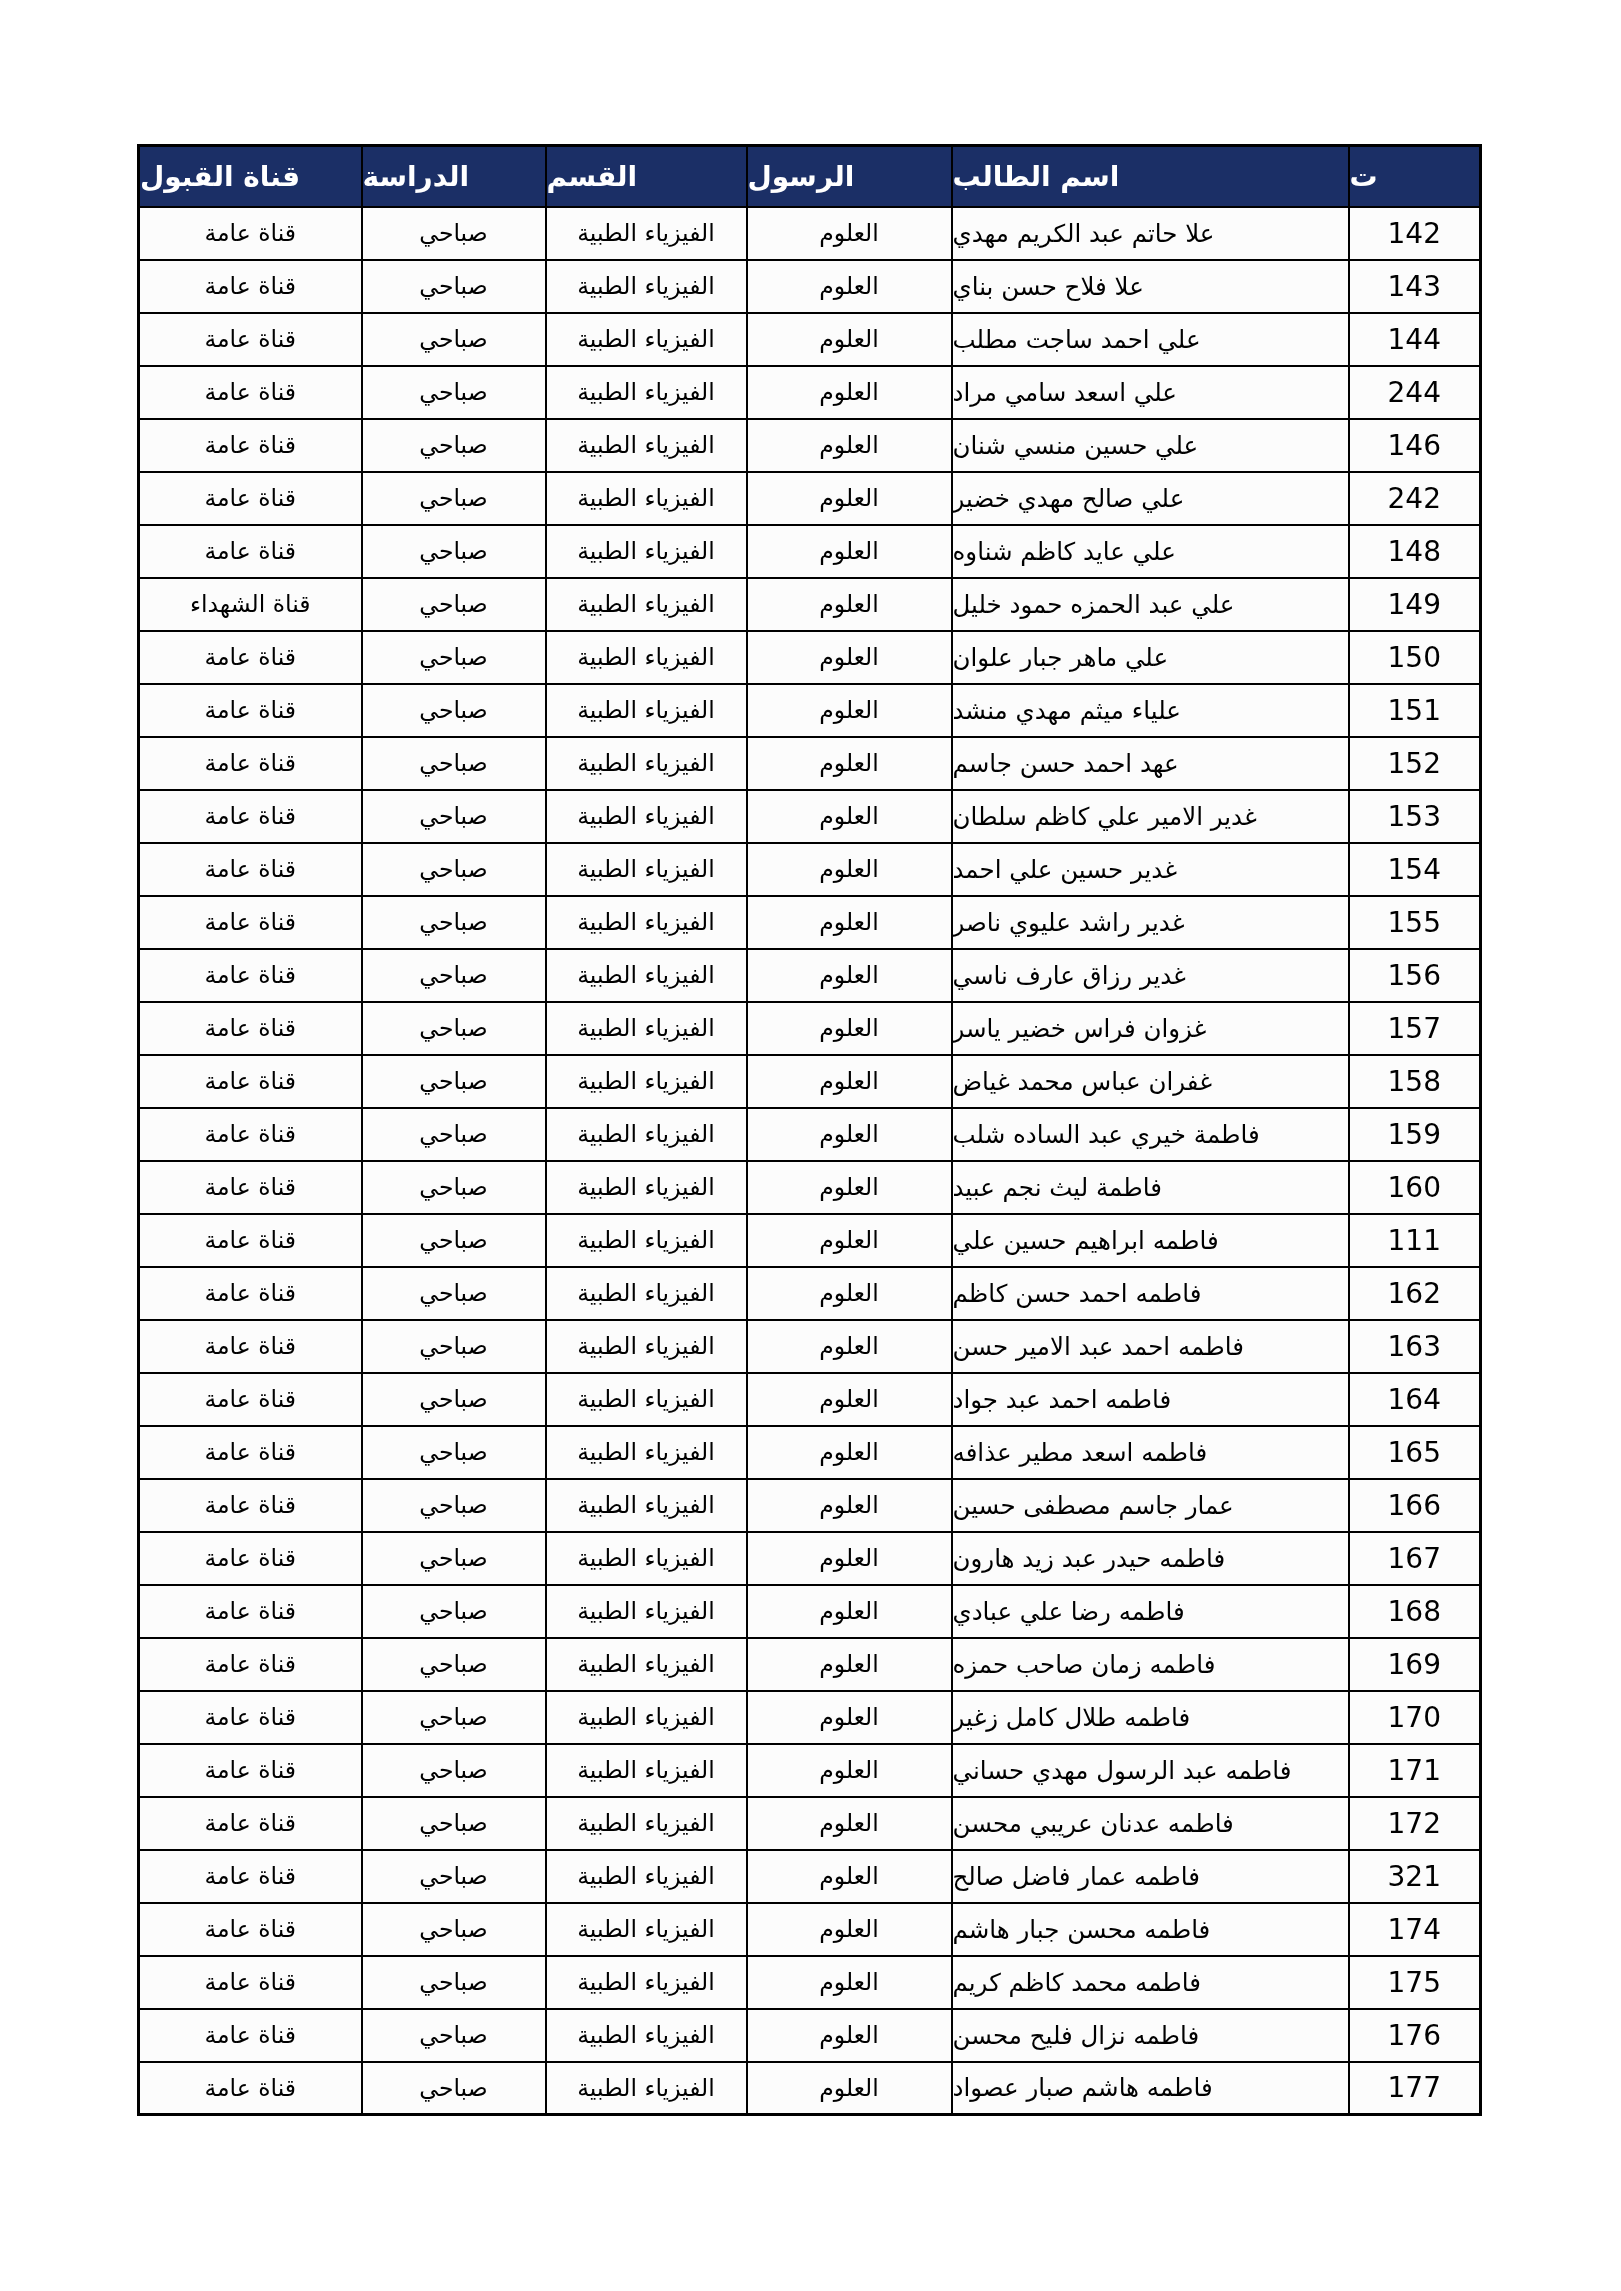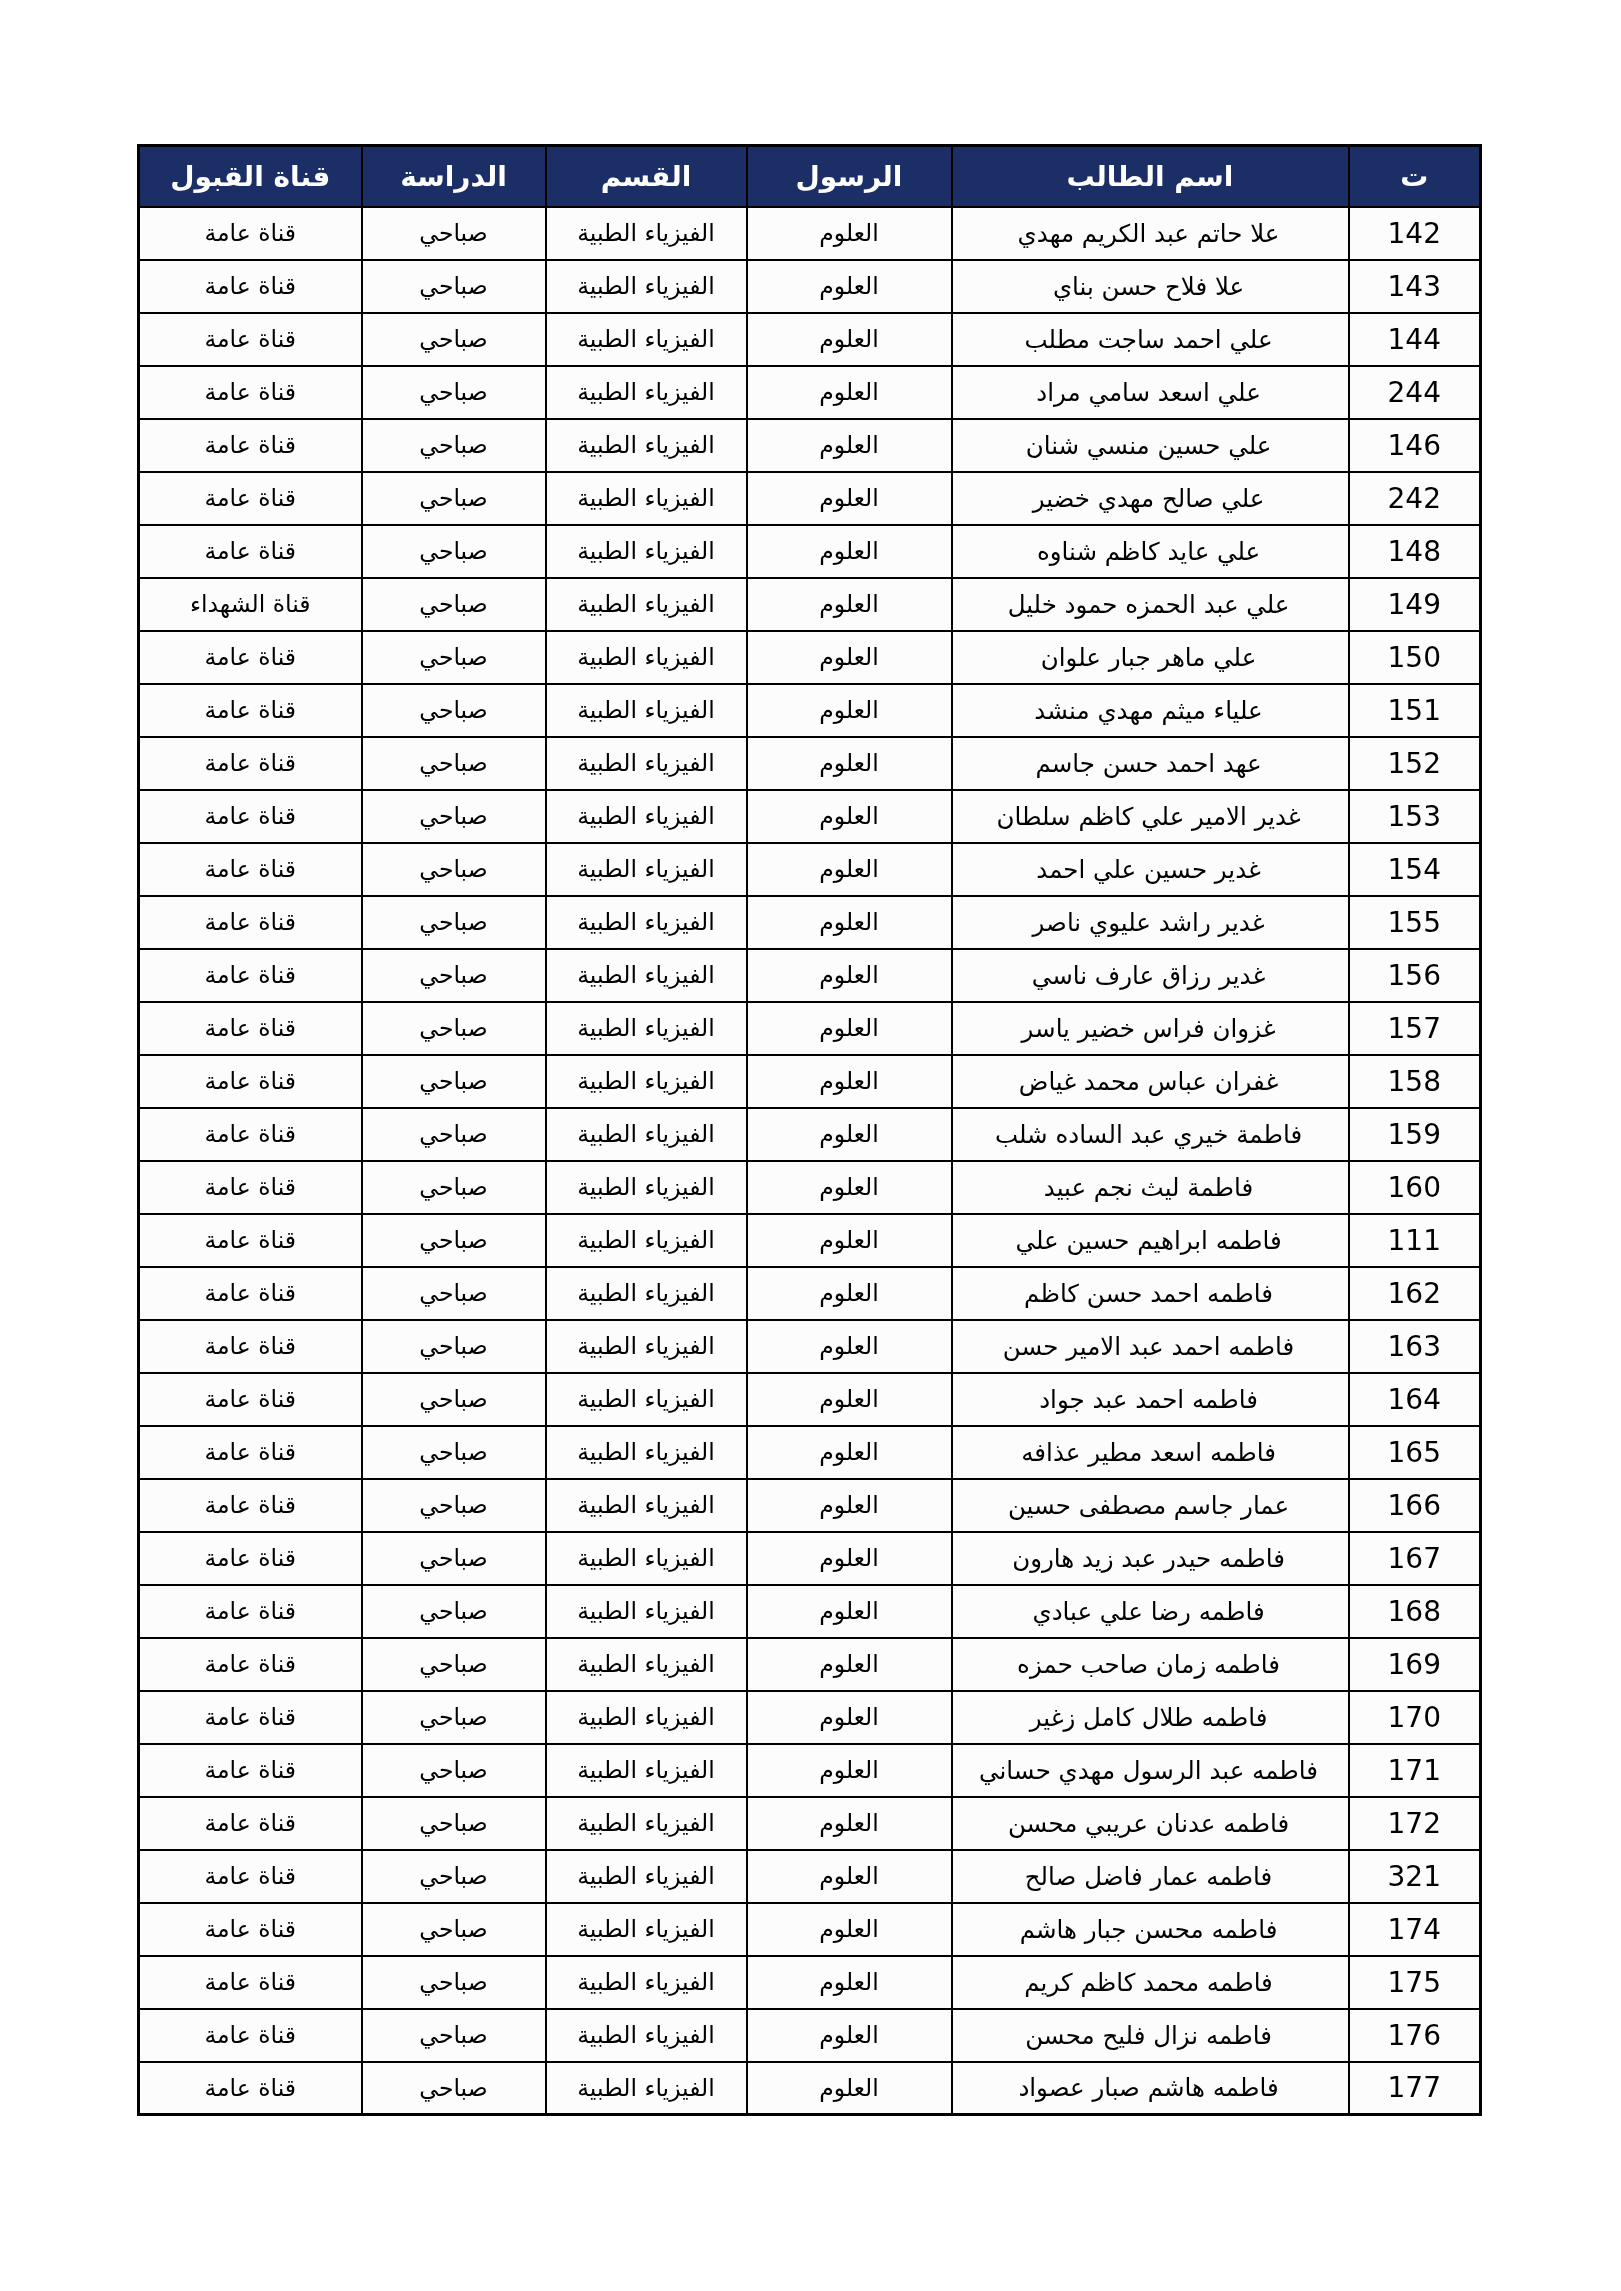--- a/index.html
+++ b/index.html
@@ -30,33 +30,33 @@
   col.col-channel    { width:223px; }
 
   th, td { border:2.9px solid #000; overflow:hidden; white-space:nowrap; }
 
   thead th {
     height:61px;
     background:#1b2f66;
     color:#ffffff;
     font-size:28px;
     font-weight:bold;
-    text-align:center;
+    text-align:left;
     vertical-align:middle;
   }
   tbody td {
     height:53px;
     background:#fcfcfc;
     color:#000000;
     font-size:23.5px;
     text-align:center;
     vertical-align:middle;
   }
   td.cell-index { font-size:28px;margin-top:46px; }
-  td.cell-name  { text-align:center; padding-right:2.9px; font-size:24.5px; }
+  td.cell-name  { text-align:left; padding-right:2.9px; font-size:24.5px; }
 </style>
 </head>
 <body>
 
 <div class="page">
   <table class="roster">
     <colgroup>
       <col class="col-index">
       <col class="col-name">
       <col class="col-college">

